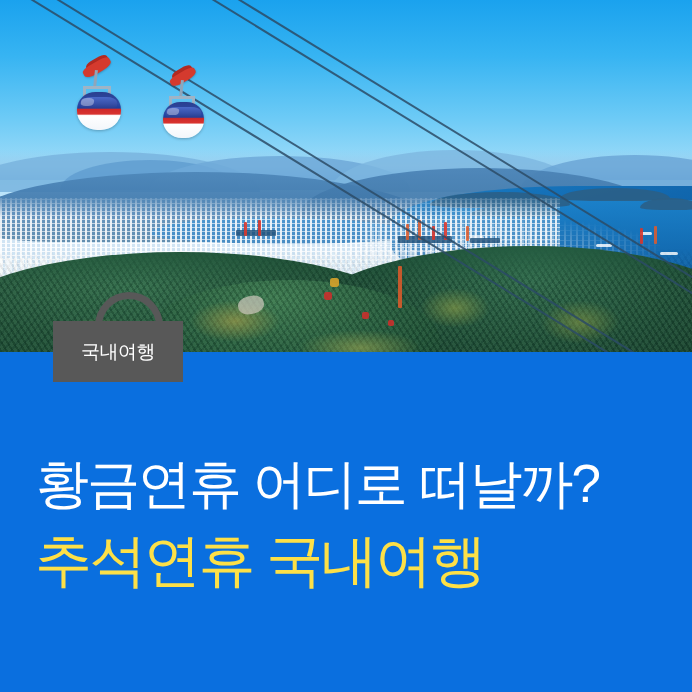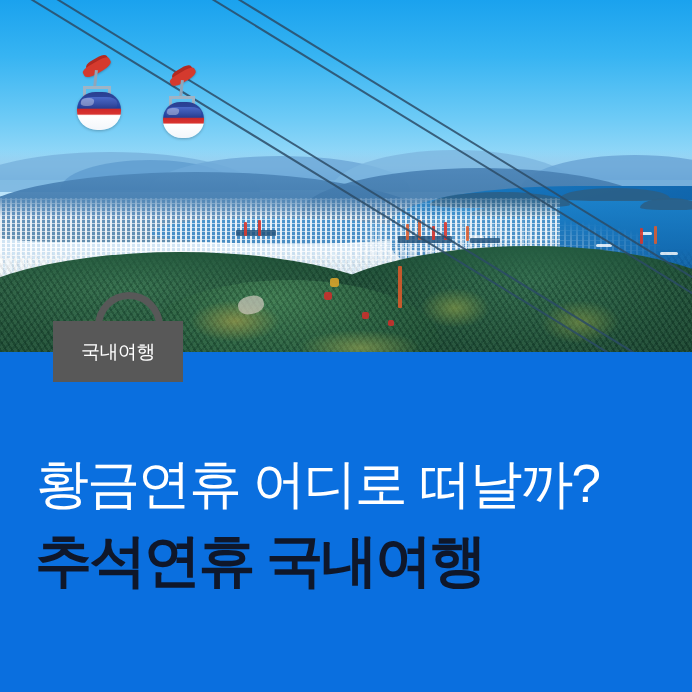--- a/index.html
+++ b/index.html
@@ -228,23 +228,23 @@
   .headline{
     position:absolute;left:36px;top:85px;
     color:#ffffff;
     font-size:53px;
     line-height:1;
     letter-spacing:-2px;
     white-space:nowrap;
   }
   .headline-strong{
     position:absolute;left:35px;top:160px;
-    color:#0f172a;
+    color:#fde047;
     font-size:57px;
-    font-weight:bold;
+    font-weight:normal;
     line-height:1;
     letter-spacing:-2.5px;
     white-space:nowrap;
   }
   .subline{
     position:absolute;left:36px;top:266px;
     color:#ffffff;
     font-size:20px;
     font-weight:bold;
     line-height:1;

